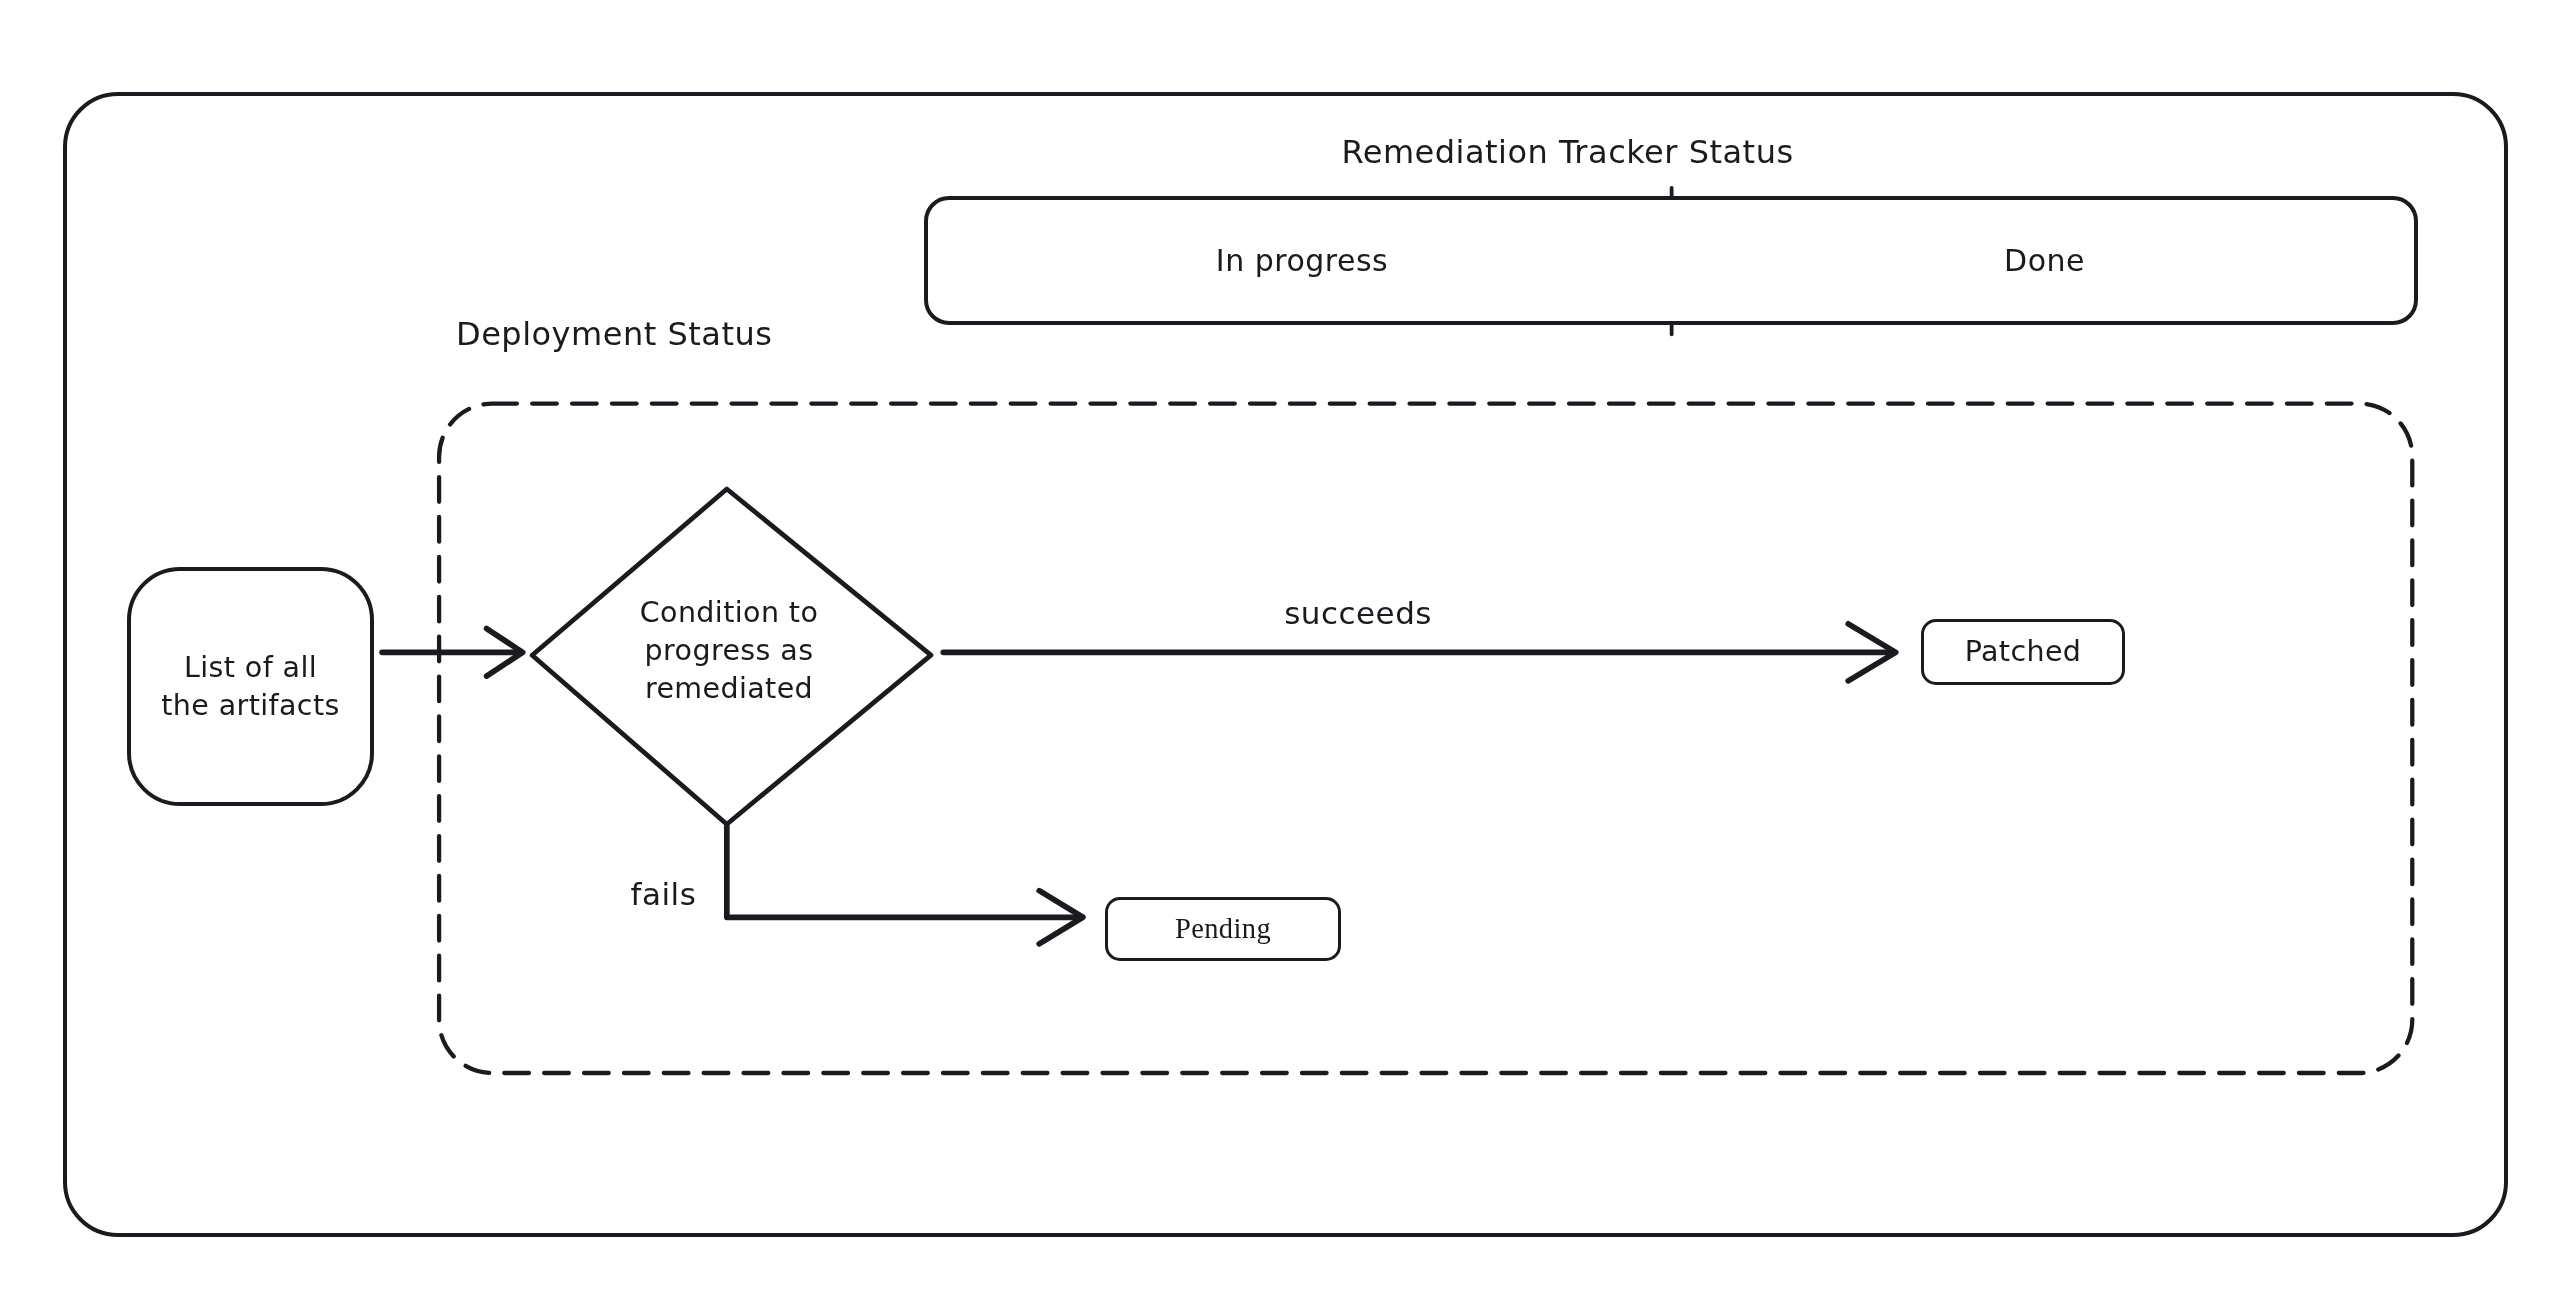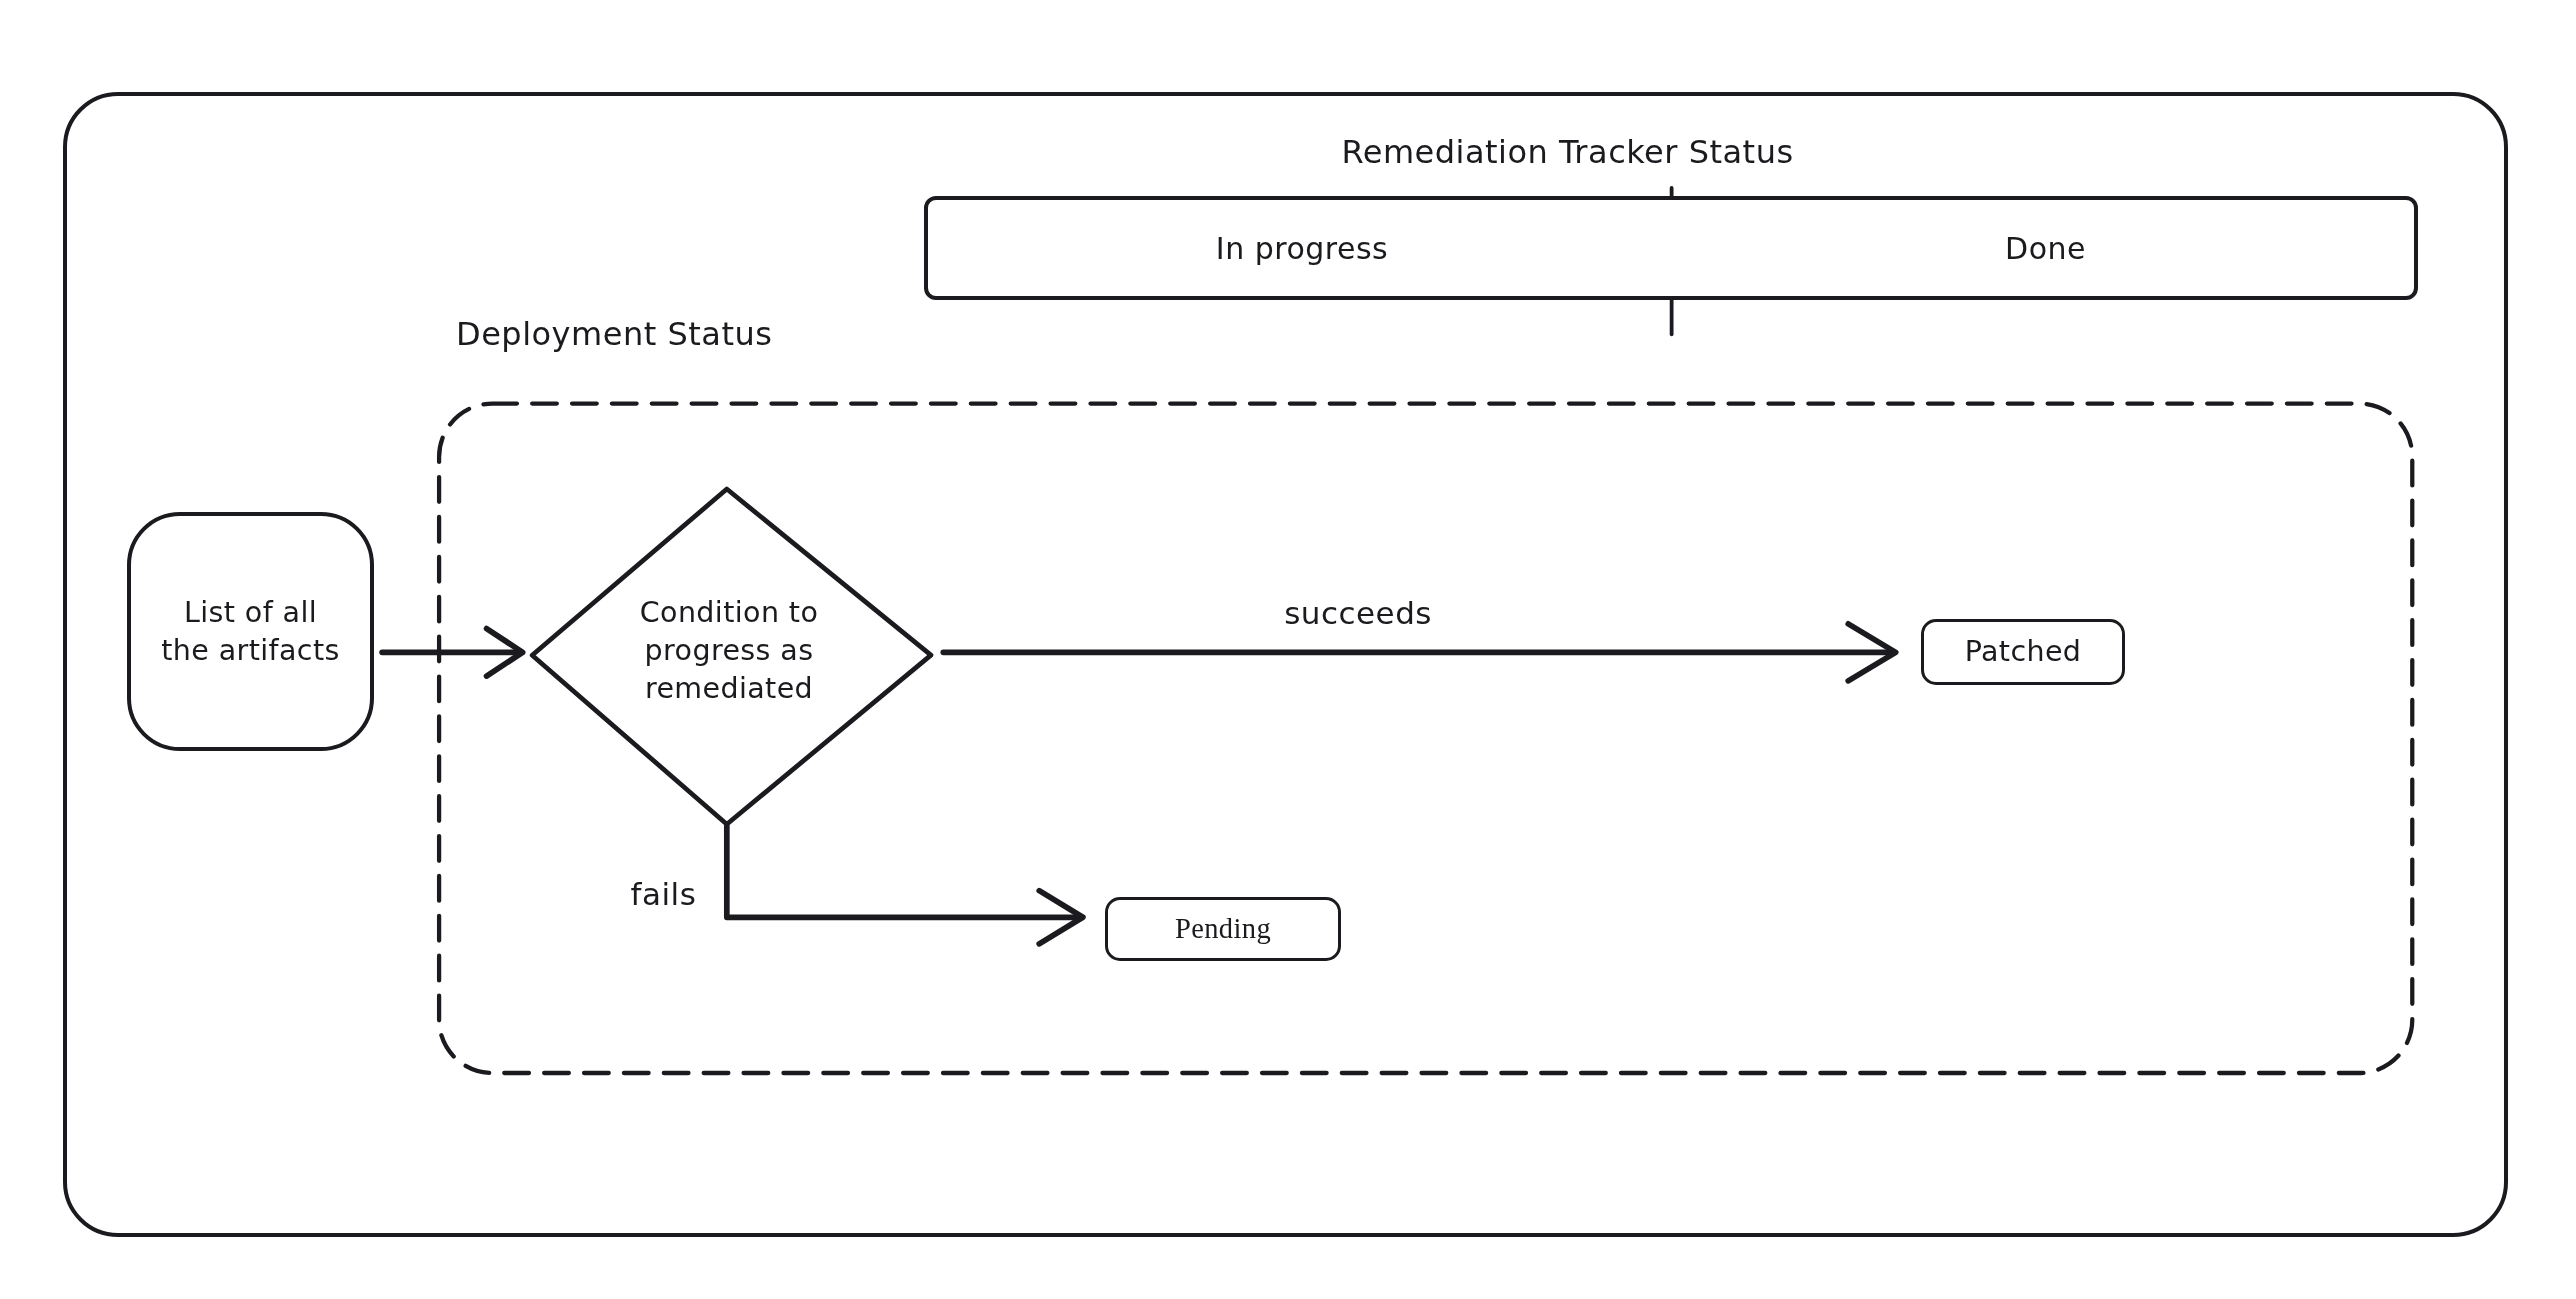--- a/index.html
+++ b/index.html
@@ -34,27 +34,26 @@
     width: 741px; height: 46px;
     text-align: center;
     font-size: 32px;
     letter-spacing: 0.5px;
     line-height: 46px;
     white-space: nowrap;
   }
 
   .tracker-bar {
     left: 924px; top: 196px;
-    width: 1494px; height: 104px;
+    width: 1494px; height: 129px;
     border: 4.7px solid #1b1b1f;
-    border-radius: 12px;
+    border-radius: 25px;
     box-sizing: border-box;
     display: flex;
     background: #ffffff;
-    justify-content: space-between;
   }
   .tracker-cell {
     flex: none;
     display: flex;
     align-items: center;
     justify-content: center;
     font-size: 30px;
     letter-spacing: 0.5px;
     white-space: nowrap;
   }
@@ -76,21 +75,21 @@
     display: flex;
     flex-direction: column;
     align-items: center;
     justify-content: center;
     font-size: 28.5px;
     letter-spacing: 0.4px;
     text-align: center;
     line-height: 38px;
   }
   .artifacts-box {
-    left: 127px; top: 512px;
+    left: 127px; top: 567px;
     width: 247px; height: 239px;
     border-radius: 53px;
   }
   .patched-box {
     left: 1921px; top: 619px;
     width: 204px; height: 66px;
     border-width: 3.8px;
   }
   .pending-box {
     left: 1105px; top: 897px;

